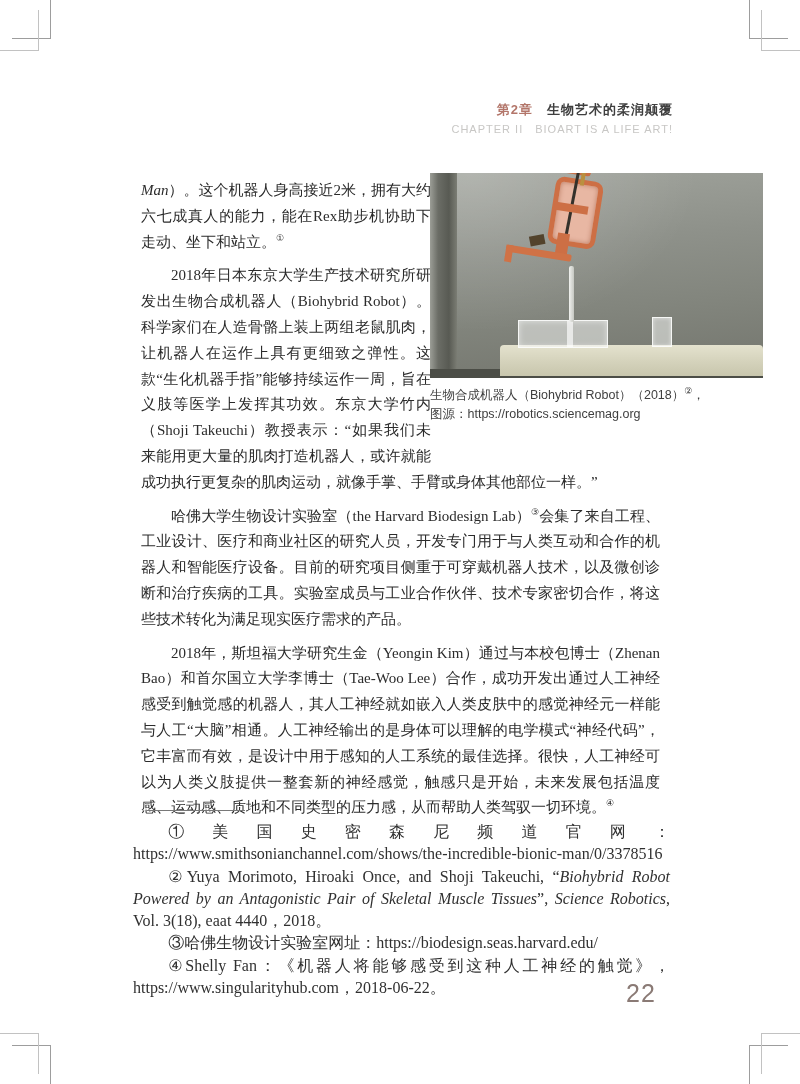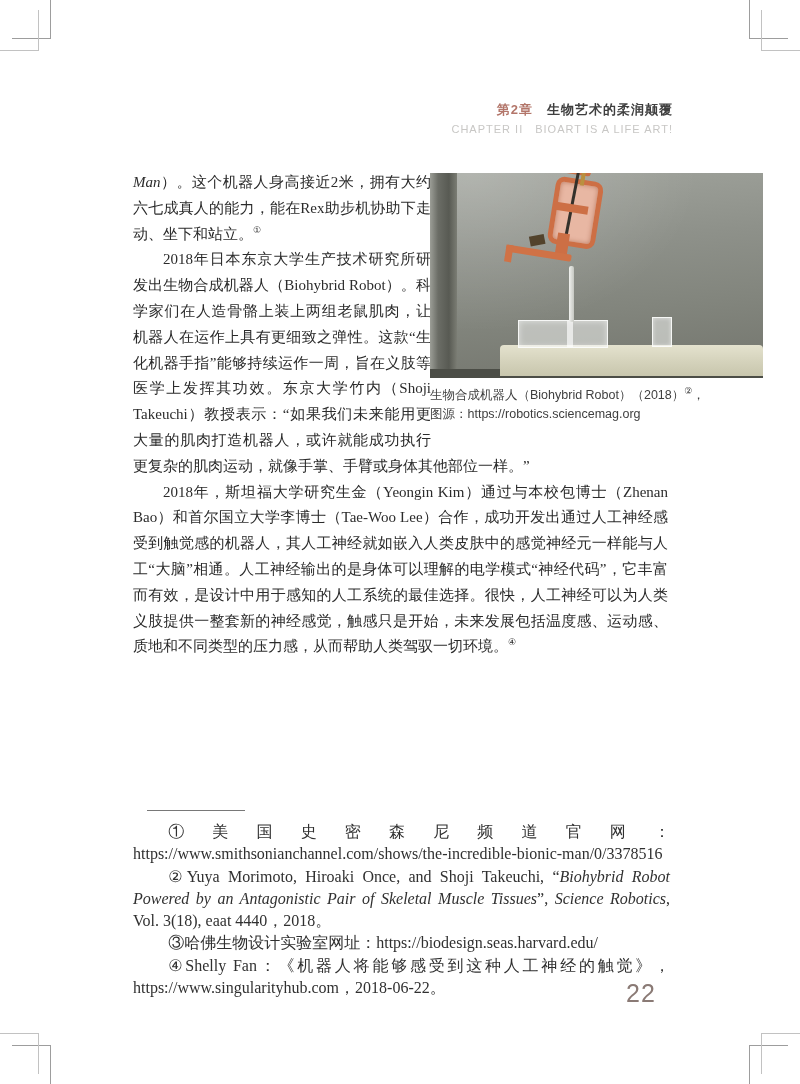--- a/index.html
+++ b/index.html
@@ -20,21 +20,21 @@
   
   .header{position:absolute;right:127px;top:93px;text-align:right;
           font-family:"Liberation Sans","DejaVu Sans",sans-serif;}
   .header-line1{font-size:13px;font-weight:bold;color:#3f3f3f;letter-spacing:1px;margin-top:8px;}
   .chapter-label{color:#b3766a;margin-right:14px;}
   .header-line2{margin-top:3px;font-size:11px;font-weight:normal;color:#c8c7c5;letter-spacing:1px;}
 
   
   .article{position:absolute;left:133px;top:170px;width:535px;
            font-size:15px;line-height:25.8px;color:#2b2b2b;text-align:justify;}
-  .article p{margin:0;}
+  .article p{margin:8px;}
   .article p.indent{text-indent:2em;}
   .float-spacer{float:right;width:237px;height:281px;}
   .lead-italic{font-style:italic;}
   .sup{font-size:9px;vertical-align:super;line-height:0;}
 
   
   .figure{position:absolute;left:430px;top:173px;width:333px;}
   .photo{position:relative;width:333px;height:205px;overflow:hidden;
          background:linear-gradient(175deg,#a0a39c 0%,#8e918a 35%,#82857d 65%,#73756d 100%);}
   .photo-glow{position:absolute;left:0;top:0;right:0;bottom:0;
@@ -99,20 +99,21 @@
     <div class="header-line1">
       <span class="chapter-label">第2章</span><span>生物艺术的柔润颠覆</span>
     </div>
     <div class="header-line2">CHAPTER II　BIOART IS A LIFE ART!</div>
   </div>
 
   <div class="article">
     <div class="float-spacer"></div>
     <p><span class="lead-italic">Man</span><span>）。这个机器人身高接近2米，拥有大约六七成真人的能力，能在Rex助步机协助下走动、坐下和站立。</span><span class="sup">①</span></p>
     <p class="indent"><span>2018年日本东京大学生产技术研究所研发出生物合成机器人（Biohybrid Robot）。科学家们在人造骨骼上装上两组老鼠肌肉，让机器人在运作上具有更细致之弹性。这款“生化机器手指”能够持续运作一周，旨在义肢等医学上发挥其功效。东京大学竹内（Shoji Takeuchi）教授表示：“如果我们未来能用更大量的肌肉打造机器人，或许就能成功执行更复杂的肌肉运动，就像手掌、手臂或身体其他部位一样。”</span></p>
+    <p class="indent"><span>哈佛大学生物设计实验室（the Harvard Biodesign Lab）</span><span class="sup">③</span><span>会集了来自工程、工业设计、医疗和商业社区的研究人员，开发专门用于与人类互动和合作的机器人和智能医疗设备。目前的研究项目侧重于可穿戴机器人技术，以及微创诊断和治疗疾病的工具。实验室成员与工业合作伙伴、技术专家密切合作，将这些技术转化为满足现实医疗需求的产品。</span></p>
     <p class="indent"><span>2018年，斯坦福大学研究生金（Yeongin Kim）通过与本校包博士（Zhenan Bao）和首尔国立大学李博士（Tae-Woo Lee）合作，成功开发出通过人工神经感受到触觉感的机器人，其人工神经就如嵌入人类皮肤中的感觉神经元一样能与人工“大脑”相通。人工神经输出的是身体可以理解的电学模式“神经代码”，它丰富而有效，是设计中用于感知的人工系统的最佳选择。很快，人工神经可以为人类义肢提供一整套新的神经感觉，触感只是开始，未来发展包括温度感、运动感、质地和不同类型的压力感，从而帮助人类驾驭一切环境。</span><span class="sup">④</span></p>
   </div>
 
   <div class="figure">
     <div class="photo">
       <div class="photo-glow"></div>
       <div class="pole"></div>
       <div class="bench-shadow"></div>
       <div class="platform"></div>
       <div class="acrylic-bar">

